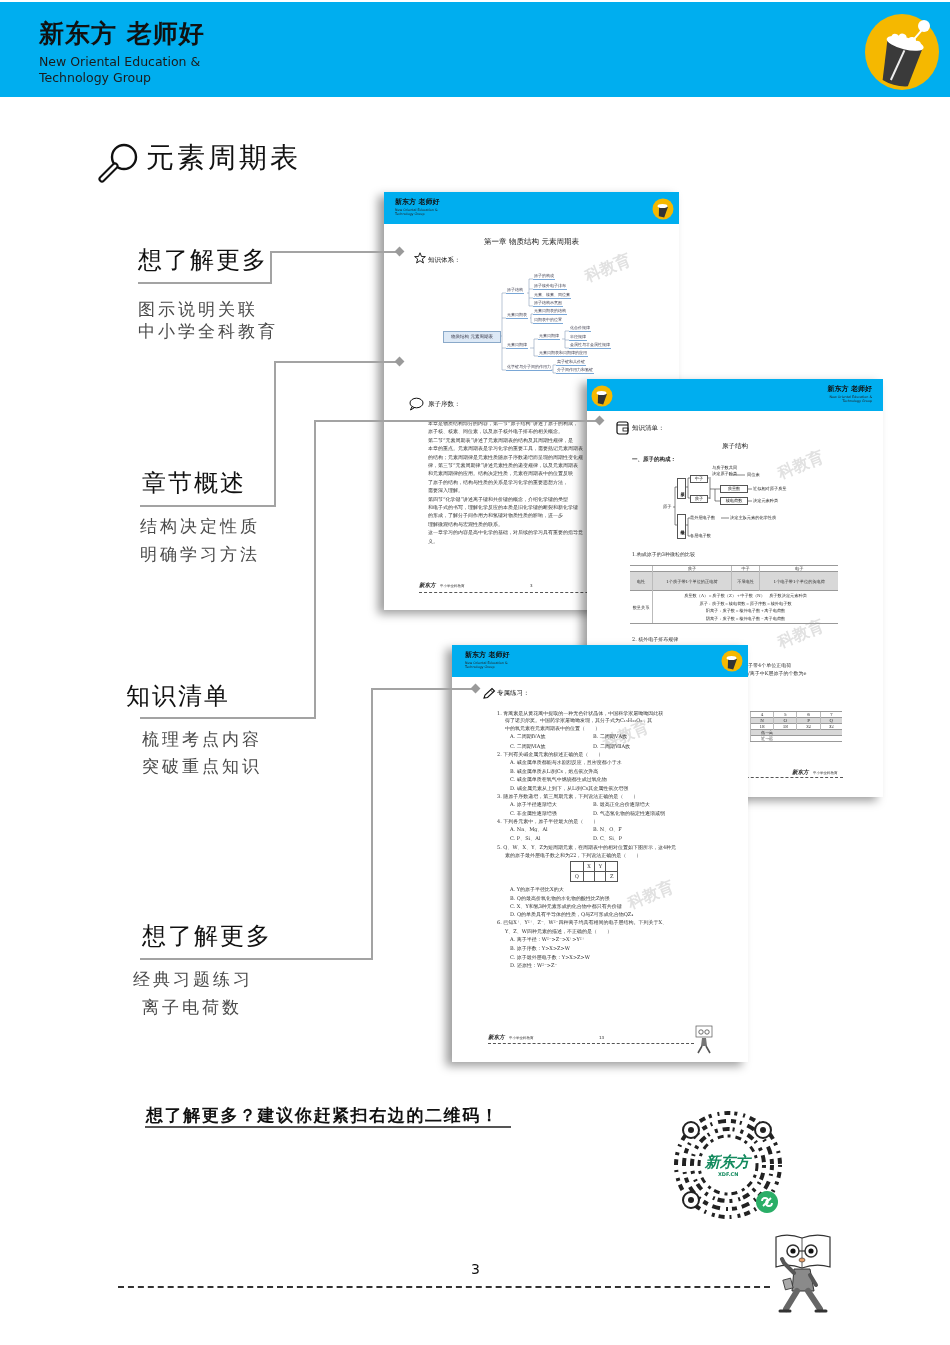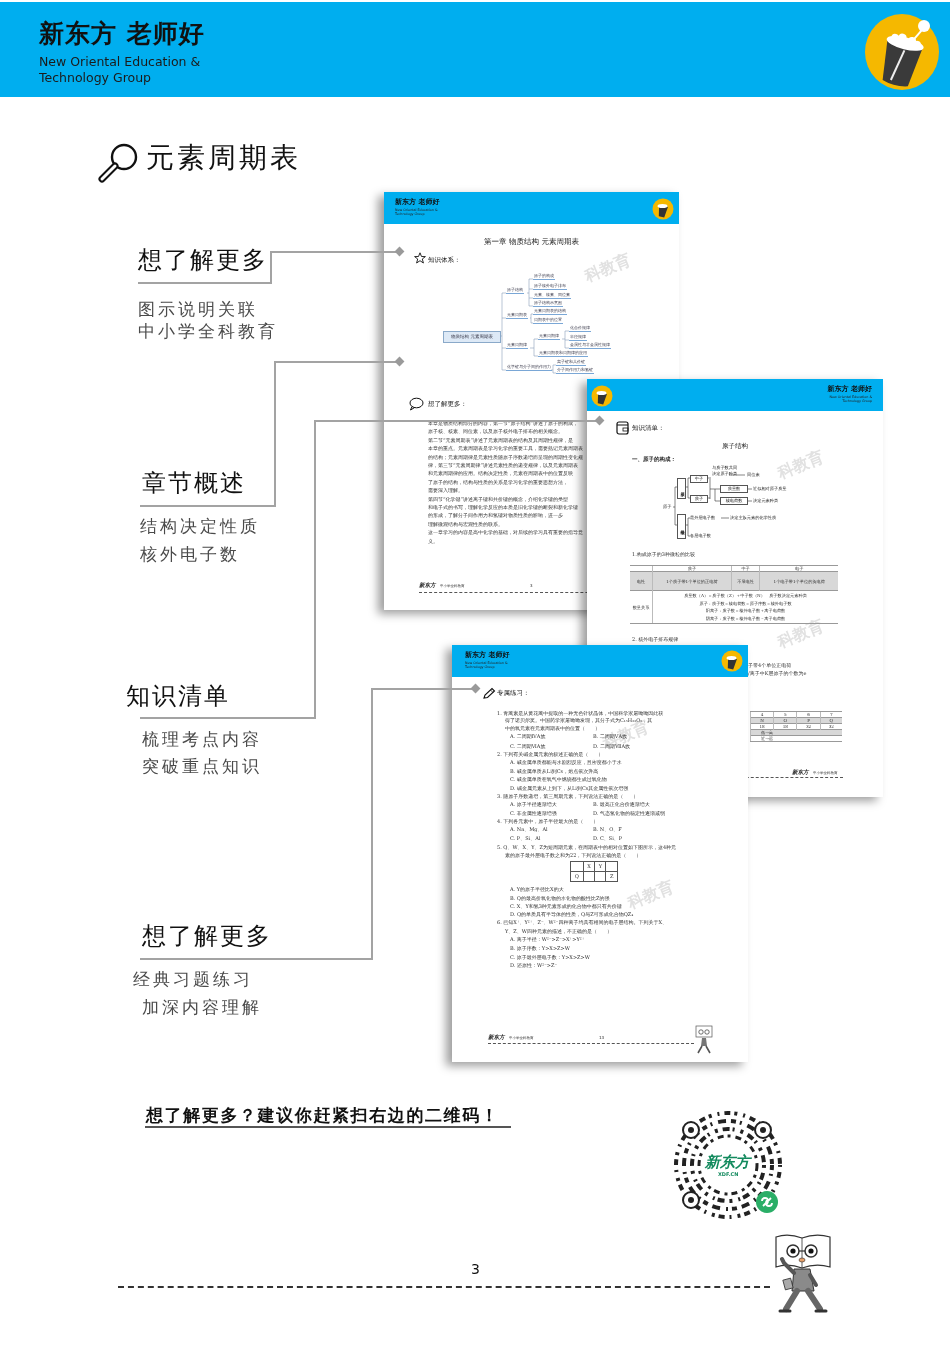--- a/index.html
+++ b/index.html
@@ -112,21 +112,21 @@
   <div class="mm-node" style="left:185px;top:150px">金属性与非金属性规律</div>
   <div class="mm-node" style="left:154px;top:158px">元素周期表和周期律的应用</div>
   <div class="mm-node" style="left:122px;top:172px">化学键与分子间的作用力</div>
   <div class="mm-node" style="left:172px;top:167px">离子键和共价键</div>
   <div class="mm-node" style="left:172px;top:175px">分子间作用力和氢键</div>
 
   <svg class="abs" style="left:24px;top:205px" width="16" height="14" viewBox="0 0 16 14">
     <ellipse cx="8.5" cy="6" rx="6.5" ry="4.8" fill="none" stroke="#111" stroke-width="1"></ellipse>
       <path d="M4 9.5 L2.5 13 L6.5 10.6" fill="none" stroke="#111" stroke-width="1"></path>
   </svg>
-  <div class="mt" style="left:44px;top:208px;font-size:6.5px;font-family:'DejaVu Serif',serif">想了解更多：</div>
+  <div class="mt" style="left:44px;top:208px;font-size:6.5px;font-family:'DejaVu Serif',serif">原子序数：</div>
   <div class="t5" style="left:44px;top:227px">本章是物质结构部分的内容，第一节“原子结构”讲述了原子的构成，</div>
   <div class="t5" style="left:44px;top:235.4px">原子核、核素、同位素，以及原子核外电子排布的相关概念。</div>
   <div class="t5" style="left:44px;top:243.8px">第二节“元素周期表”讲述了元素周期表的结构及其周期性规律，是</div>
   <div class="t5" style="left:44px;top:252.2px">本章的重点。元素周期表是学习化学的重要工具，需要熟记元素周期表</div>
   <div class="t5" style="left:44px;top:260.6px">的结构；元素周期律是元素性质随原子序数递增而呈现的周期性变化规</div>
   <div class="t5" style="left:44px;top:269px">律，第三节“元素周期律”讲述元素性质的递变规律，以及元素周期表</div>
   <div class="t5" style="left:44px;top:277.4px">和元素周期律的应用。结构决定性质，元素在周期表中的位置反映</div>
   <div class="t5" style="left:44px;top:285.8px">了原子的结构，结构与性质的关系是学习化学的重要思想方法，</div>
   <div class="t5" style="left:44px;top:294.2px">需要深入理解。</div>
   <div class="t5" style="left:44px;top:302.6px">第四节“化学键”讲述离子键和共价键的概念，介绍化学键的类型</div>
@@ -339,29 +339,29 @@
       <path d="M8 21 L4 28 M12 21 L16 28" stroke="#555" stroke-width="1.6"></path>
   </svg>
 </div>
 
 <div class="sec-title" style="left:138px;top:244px">想了解更多</div>
 <div class="sec-line" style="left:138px;top:298px">图示说明关联</div>
 <div class="sec-line" style="left:138px;top:320px">中小学全科教育</div>
 
 <div class="sec-title" style="left:142px;top:467px">章节概述</div>
 <div class="sec-line" style="left:140px;top:515px">结构决定性质</div>
-<div class="sec-line" style="left:140px;top:543px">核外电子数</div>
+<div class="sec-line" style="left:140px;top:543px">明确学习方法</div>
 
 <div class="sec-title" style="left:126px;top:680px">知识清单</div>
 <div class="sec-line" style="left:142px;top:728px">梳理考点内容</div>
 <div class="sec-line" style="left:142px;top:755px">突破重点知识</div>
 
 <div class="sec-title" style="left:142px;top:920px">想了解更多</div>
 <div class="sec-line" style="left:133px;top:968px">经典习题练习</div>
-<div class="sec-line" style="left:142px;top:996px">加深内容理解</div>
+<div class="sec-line" style="left:142px;top:996px">离子电荷数</div>
 
 <div>
   <div class="hl" style="left:138px;top:282px;width:134px"></div>
   <div class="vl" style="left:270px;top:251px;height:33px"></div>
   <div class="hl" style="left:270px;top:251px;width:128px"></div>
   <div class="dia" style="left:396px;top:248px"></div>
 </div>
 <div>
   <div class="hl" style="left:140px;top:505px;width:135px"></div>
   <div class="vl" style="left:274px;top:361px;height:146px"></div>

